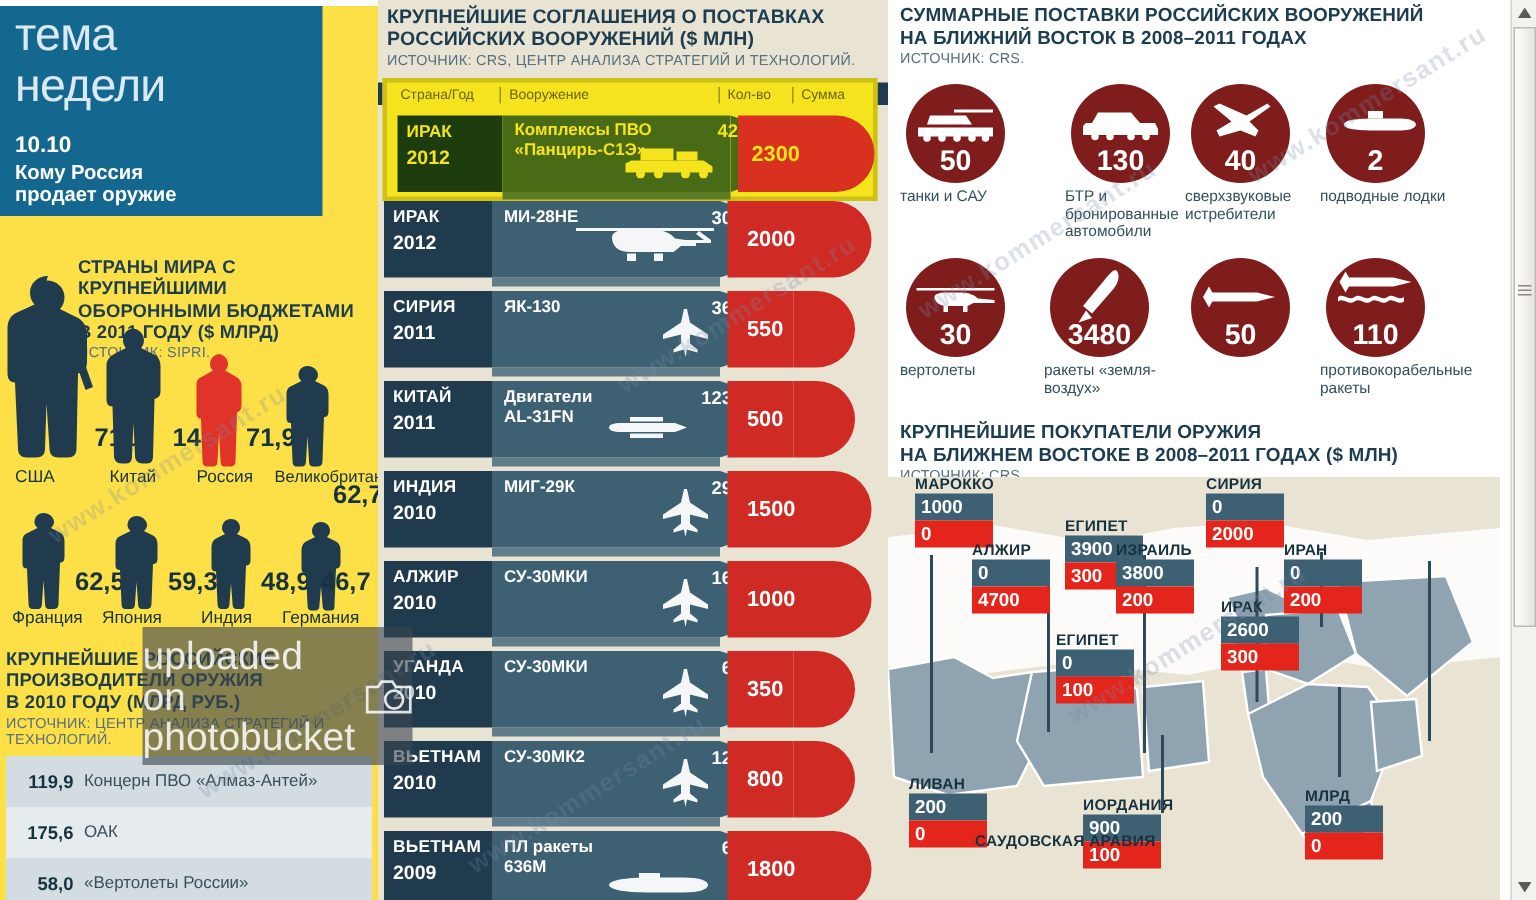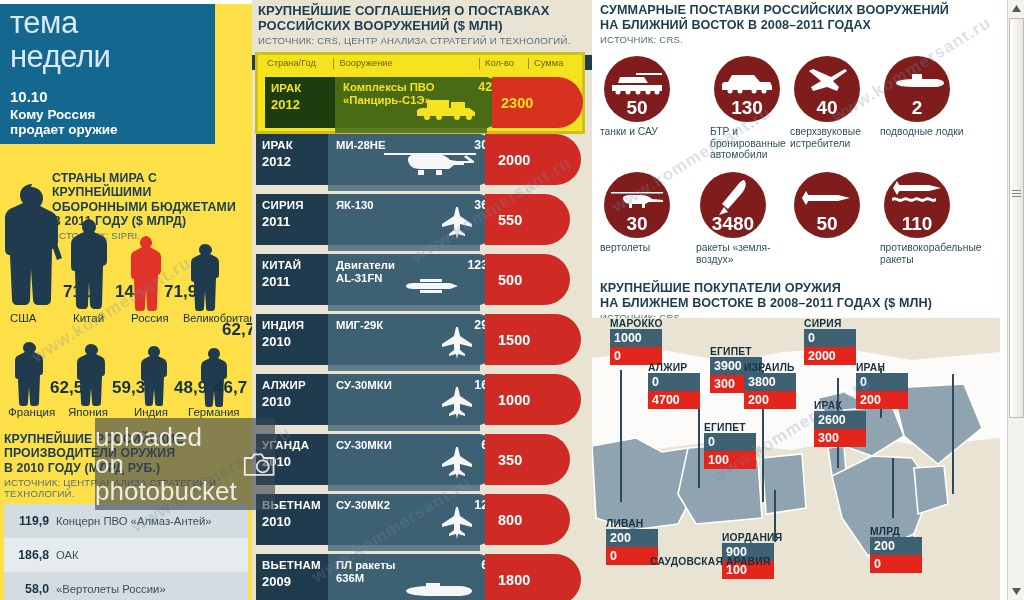--- a/index.html
+++ b/index.html
@@ -224,21 +224,21 @@
       <div class="sec-title">В 2010 ГОДУ (МЛРД РУБ.)</div>
       <div class="sec-src">ИСТОЧНИК: ЦЕНТР АНАЛИЗА СТРАТЕГИЙ И ТЕХНОЛОГИЙ.</div>
     </div>
 
     <div id="prod-list">
       <div class="prow">
         <div class="pnum">119,9</div>
         <div class="pname">Концерн ПВО «Алмаз-Антей»</div>
         </div>
       <div class="prow">
-        <div class="pnum">186,8</div>
+        <div class="pnum">175,6</div>
         <div class="pname">ОАК</div>
         </div>
       <div class="prow">
         <div class="pnum">58,0</div>
         <div class="pname">«Вертолеты России»</div>
         </div>
       <div class="prow">
         <div class="pnum">50,1</div>
         <div class="pname">ОСК</div>
         </div>

